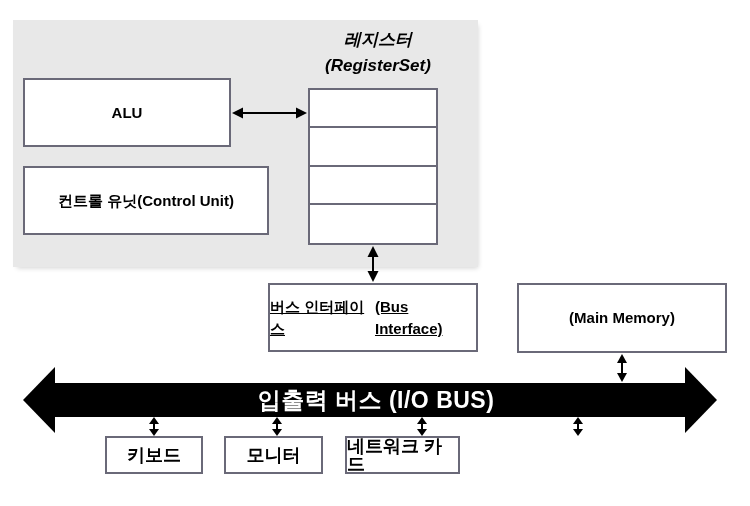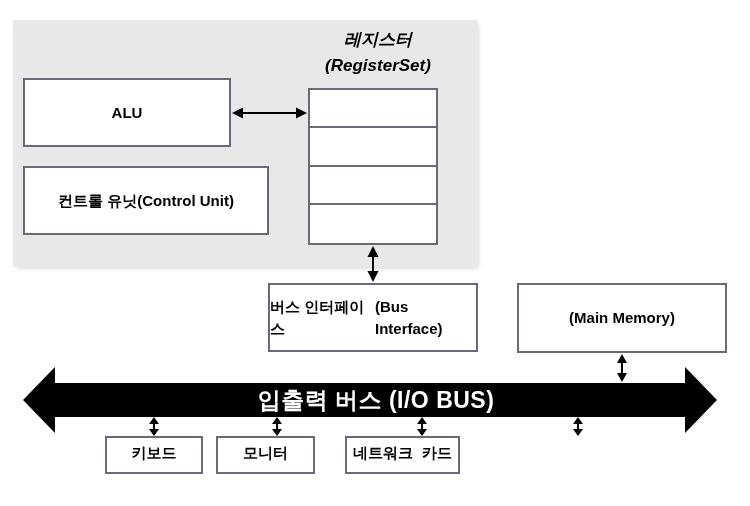--- a/index.html
+++ b/index.html
@@ -33,21 +33,21 @@
     border:2px solid var(--box-border);
     display:flex;flex-direction:row;
     align-items:center;justify-content:center;
     text-align:left;
     font-weight:bold;
     font-size:15px;line-height:22px;
     color:#000000;
   }
   .alu-box{left:23px;top:78px;width:208px;height:69px;}
   .cu-box{left:23px;top:166px;width:246px;height:69px;}
-  .busif-box{left:268px;top:283px;width:210px;height:69px;}
+  .busif-box{left:268px;top:283px;width:210px;height:69px;text-decoration:underline;}
   .mem-box{left:517px;top:283px;width:210px;height:70px;}
   .register-label{
     position:absolute;left:298px;top:27px;width:160px;
     text-align:center;font-weight:bold;font-size:17px;line-height:26px;
     color:#000000;
     font-style:italic;
   }
   .register-box{
     position:absolute;left:308px;top:88px;width:130px;height:157px;
     background:#ffffff;border:2px solid var(--box-border);
@@ -74,23 +74,23 @@
     border-top:33px solid transparent;
     border-bottom:33px solid transparent;
     border-right:32px solid var(--bus-bg);
   }
   .bus-head-right{
     position:absolute;left:685px;top:367px;width:0;height:0;
     border-top:33px solid transparent;
     border-bottom:33px solid transparent;
     border-left:32px solid var(--bus-bg);
   }
-  .peripheral{top:436px;height:38px;font-size:15px;line-height:18px;font-family:Liberation Mono, monospace;}
+  .peripheral{top:436px;height:38px;font-size:18px;line-height:18px;}
   .kb-box{left:105px;width:98px;}
-  .mon-box{left:216px;width:99px;}
+  .mon-box{left:224px;width:99px;}
   .net-box{left:345px;width:115px;}
   .hdd-box{left:517px;width:123px;}
 </style>
 </head>
 <body>
 
 <div class="canvas">
 
   <div class="cpu-block"></div>
 

